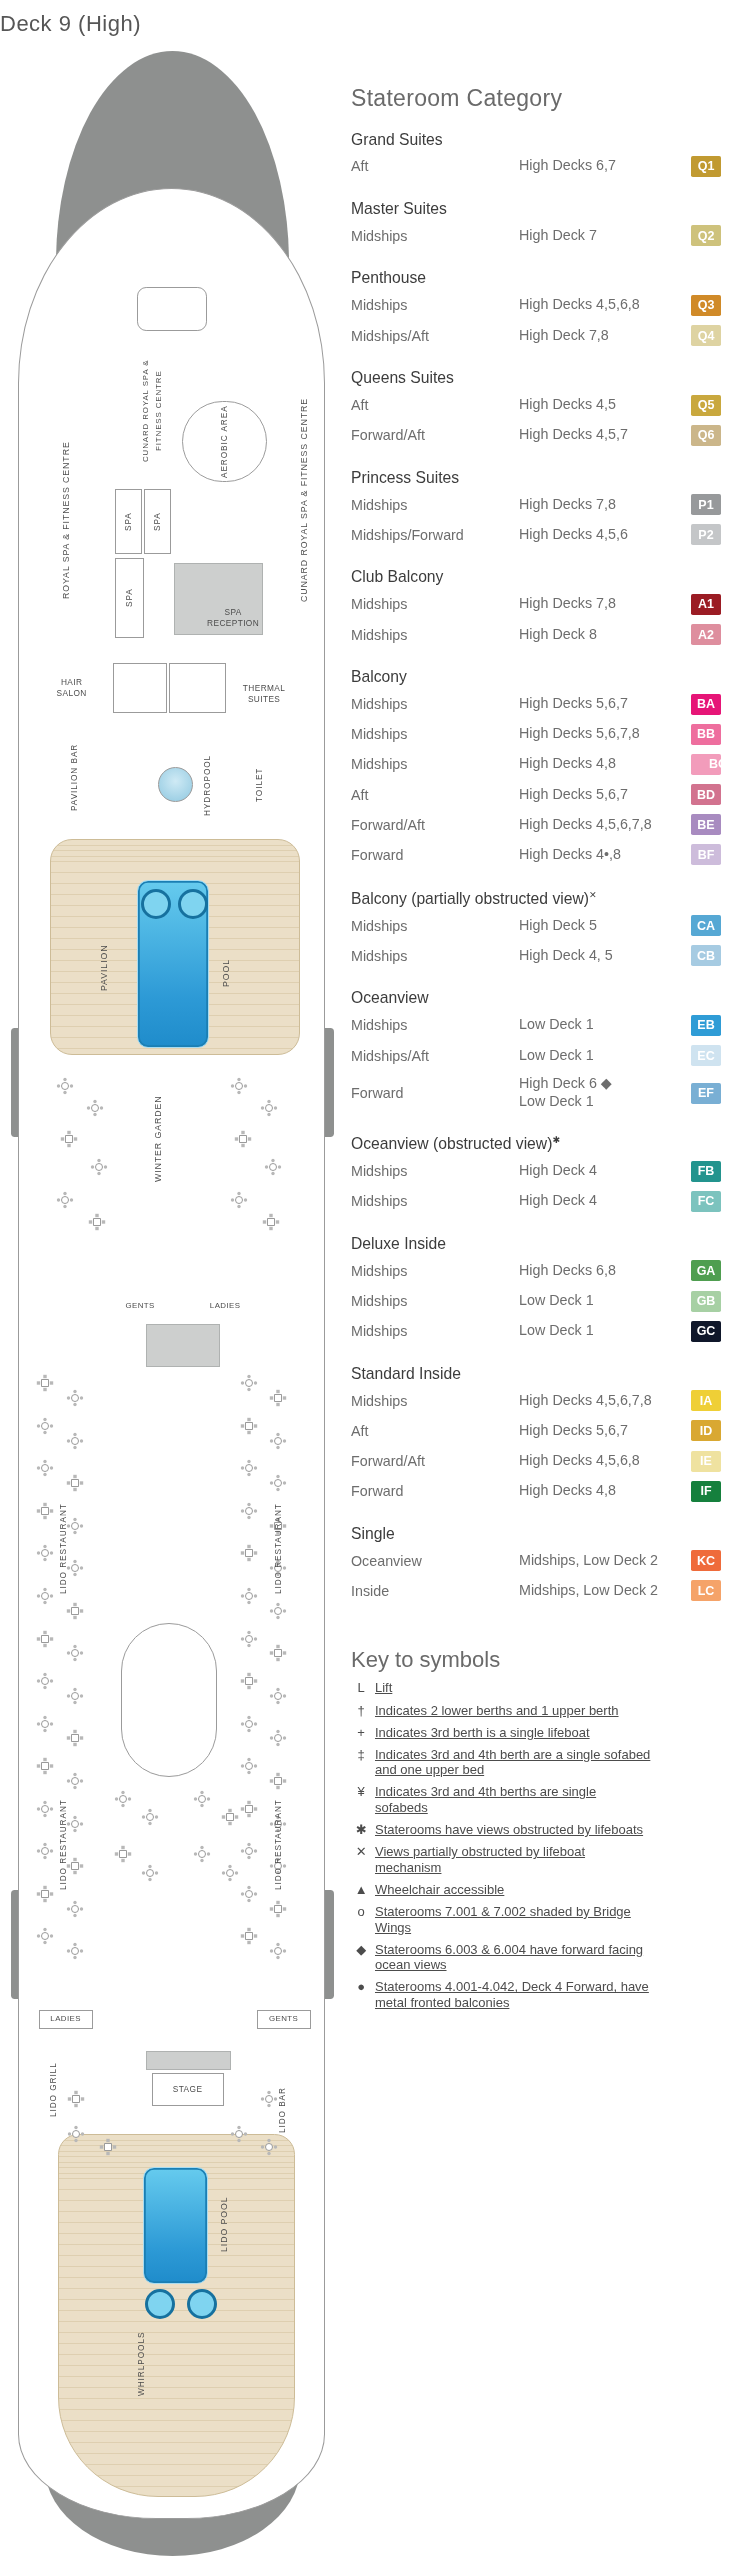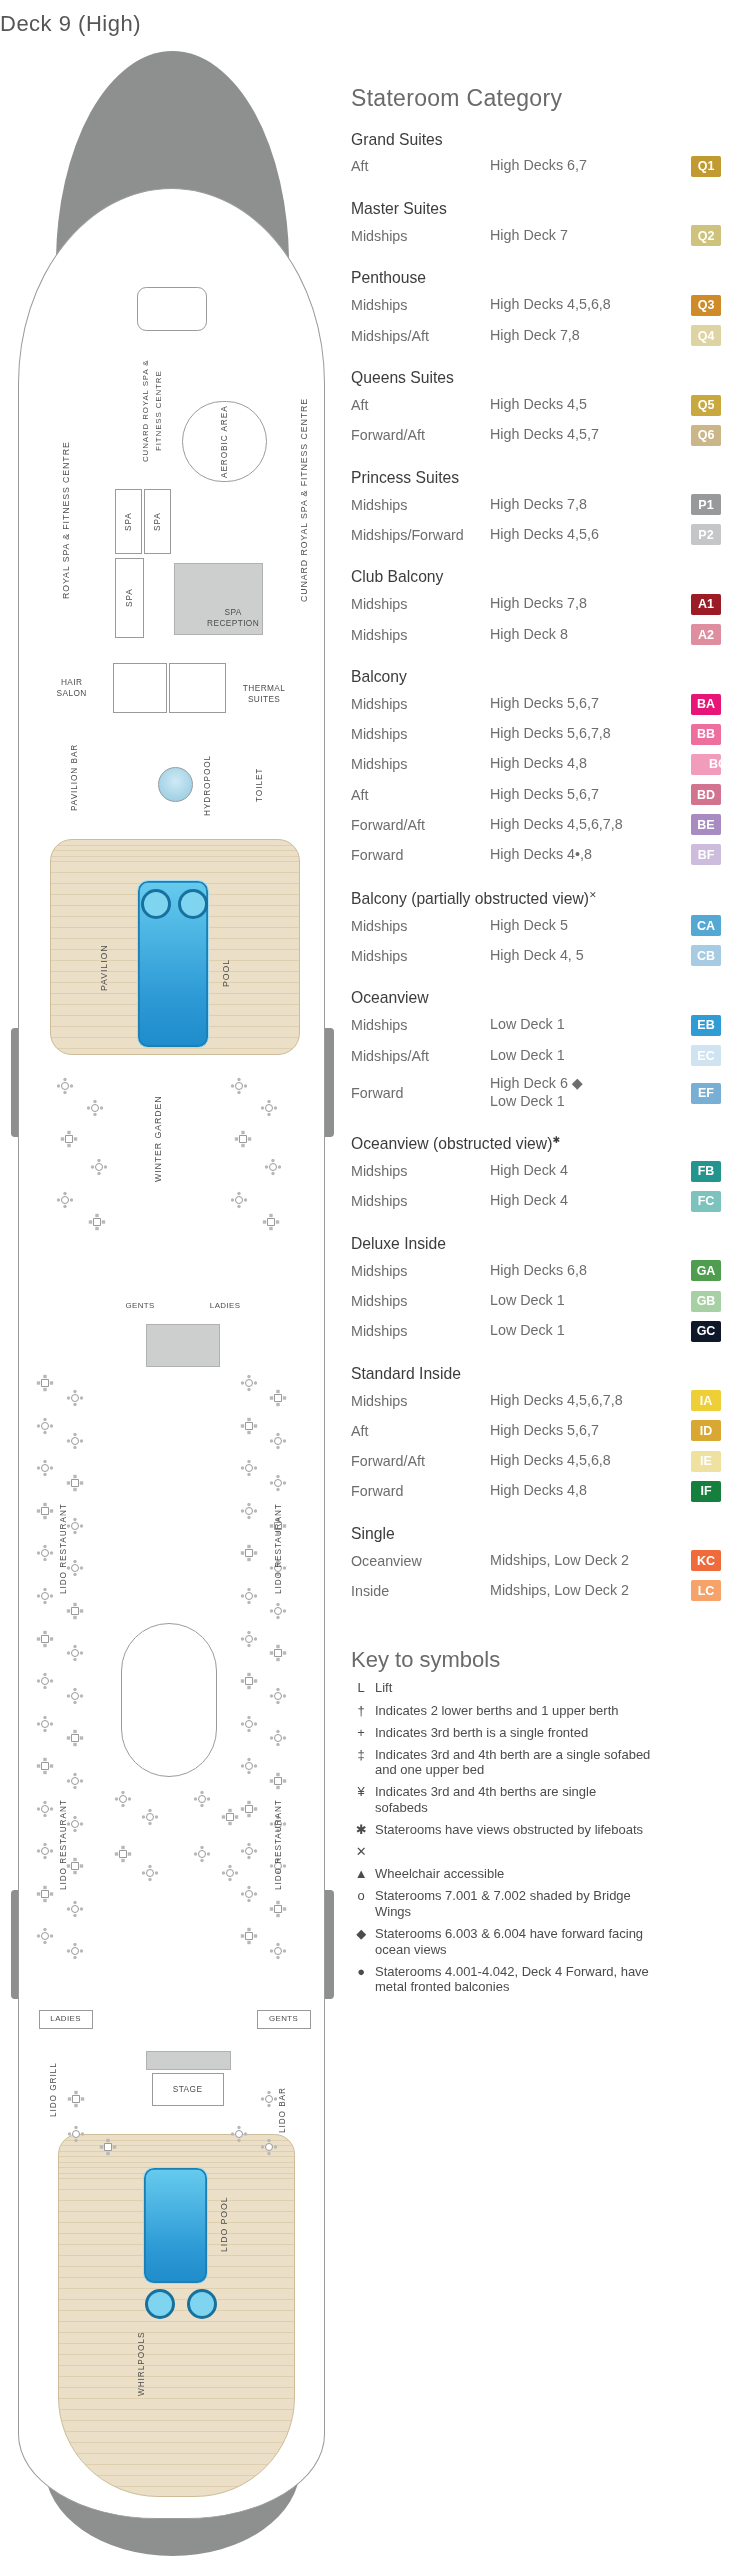--- a/index.html
+++ b/index.html
@@ -49,29 +49,29 @@
   .tbl { position:absolute; width:8.3px; height:8.3px; border:0.9px solid #9a9a9a; background:#fff; border-radius:50%;
          box-shadow:0 -6.5px 0 -2.3px #b8b8b8, 0 6.5px 0 -2.3px #b8b8b8, -6.5px 0 0 -2.3px #b8b8b8, 6.5px 0 0 -2.3px #b8b8b8; }
   .tbl.sq { border-radius:0.9px; }
 
   
   .legend { position:absolute; left:351px; top:85px; width:370px; }
   .legend-title { margin:0 0 1.8px 0; font-size:23px; font-weight:400; color:#6a6a6a; letter-spacing:0.3px; }
   .cat-group { margin-top:18.5px; }
   .cat-heading { font-size:15.7px; color:#3c3c3c; margin-bottom:2.8px; }
   .cat-heading sup { font-size:9.2px; }
-  .cat-row { display:flex; align-items:center; padding:4.6px 0; font-size:14.3px; color:#6d6d6d; }
+  .cat-row { display:flex; align-items:center; padding:4.6px 0; font-size:14.3px; color:#6d6d6d;gap:29px; }
   .cat-loc { width:139px; flex:none; }
   .cat-decks { flex:1; white-space:pre-line; line-height:1.25; }
   .cat-badge { flex:none; margin-left:auto; width:30px; height:21px; border-radius:1.8px; color:#fff;
                font-size:12.5px; font-weight:bold; display:flex; align-items:center; justify-content:center; }
   .key-title { margin:41px 0 7.4px 0; font-size:22px; font-weight:400; color:#6a6a6a; }
   .key-item { display:flex; font-size:13px; color:#4c4c4c; margin:6.5px 0; line-height:1.2; }
   .key-sym { width:20.3px; flex:none; text-align:center; margin-right:3.7px; }
-  .key-text { flex:1; max-width:277px; }
+  .key-text { flex:1; max-width:277px;text-decoration:underline; }
 </style>
 </head>
 <body>
 
 <h1 class="page-title">Deck 9 (High)</h1>
 
 <div class="ship">
   <div class="shape bow"></div>
   <div class="shape stern"></div>
   <div class="shape davit" style="left:-5.5px;top:977px;"></div>
@@ -427,36 +427,37 @@
       <div class="key-item">
         <span class="key-sym">L</span>
         <span class="key-text">Lift</span>
       </div>
       <div class="key-item">
         <span class="key-sym">†</span>
         <span class="key-text">Indicates 2 lower berths and 1 upper berth</span>
       </div>
       <div class="key-item">
         <span class="key-sym">+</span>
-        <span class="key-text">Indicates 3rd berth is a single fronted</span>
+        <span class="key-text">Indicates 3rd berth is a single lifeboat</span>
       </div>
       <div class="key-item">
         <span class="key-sym">‡</span>
         <span class="key-text">Indicates 3rd and 4th berth are a single sofabed and one upper bed</span>
       </div>
       <div class="key-item">
         <span class="key-sym">¥</span>
         <span class="key-text">Indicates 3rd and 4th berths are single sofabeds</span>
       </div>
       <div class="key-item">
         <span class="key-sym">✱</span>
         <span class="key-text">Staterooms have views obstructed by lifeboats</span>
       </div>
       <div class="key-item">
         <span class="key-sym">✕</span>
+        <span class="key-text">Views partially obstructed by lifeboat mechanism</span>
       </div>
       <div class="key-item">
         <span class="key-sym">▲</span>
         <span class="key-text">Wheelchair accessible</span>
       </div>
       <div class="key-item">
         <span class="key-sym">o</span>
         <span class="key-text">Staterooms 7.001 &amp; 7.002 shaded by Bridge Wings</span>
       </div>
       <div class="key-item">

